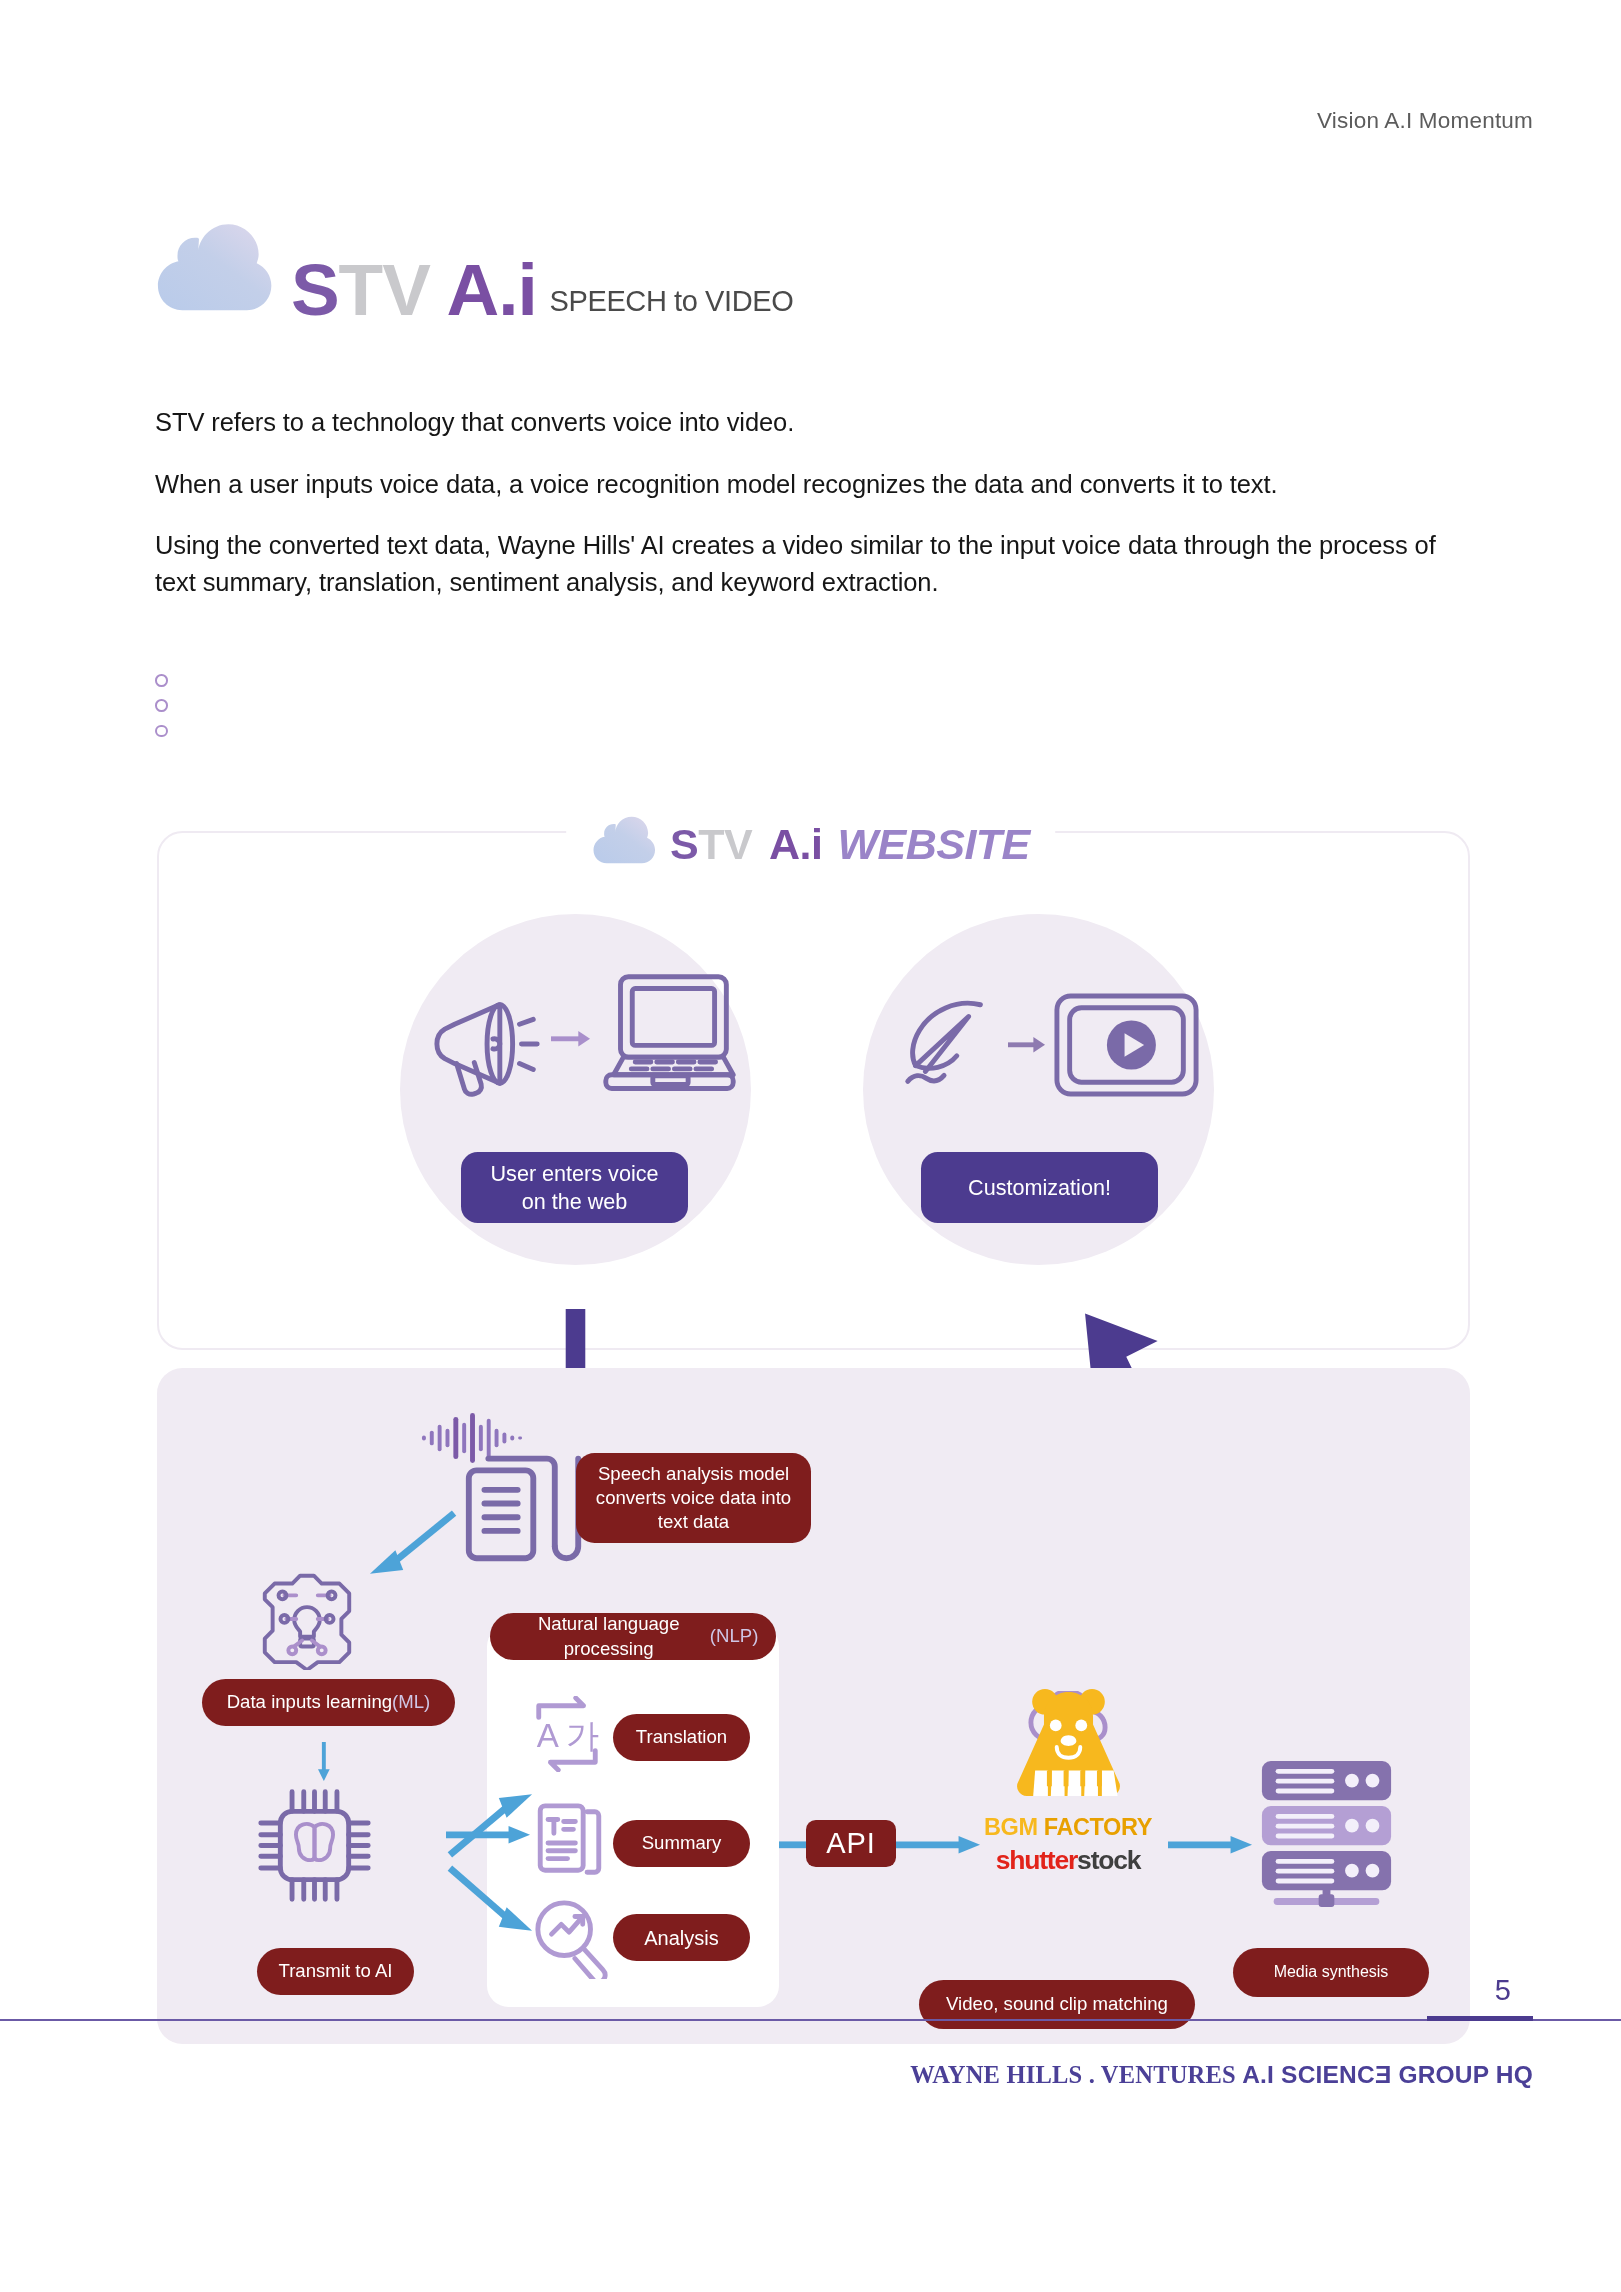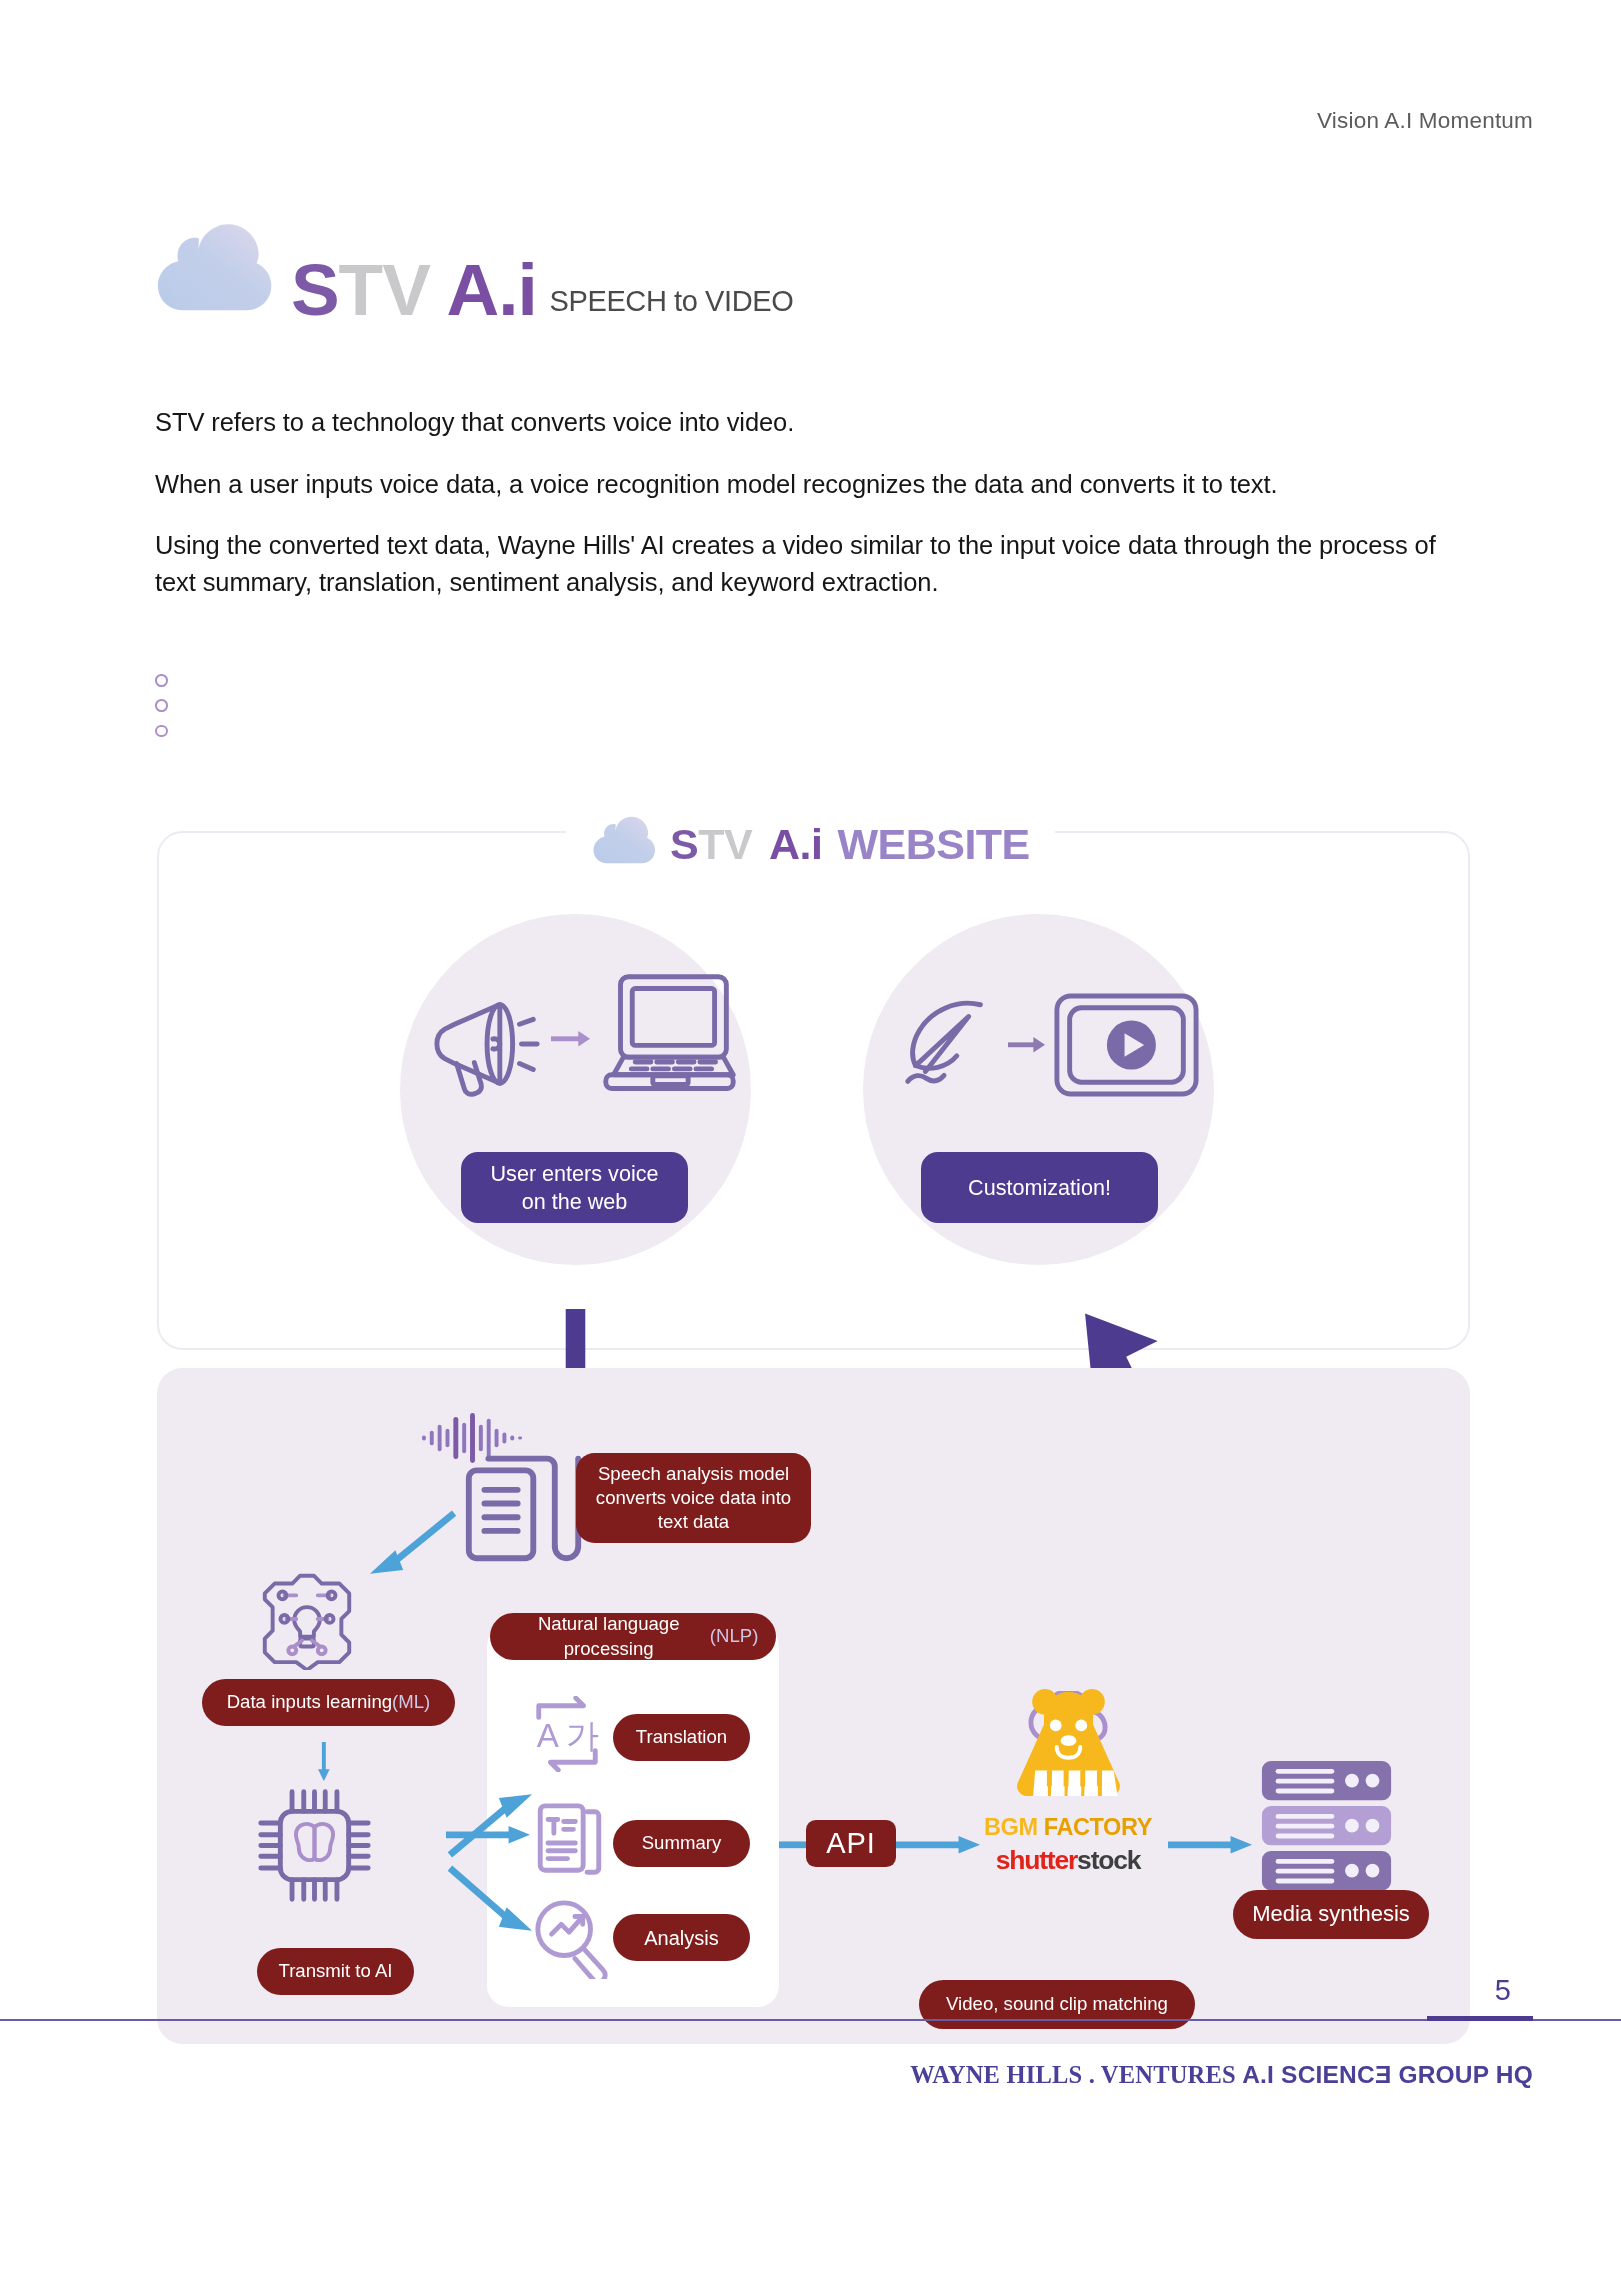--- a/index.html
+++ b/index.html
@@ -91,21 +91,21 @@
     display: flex;
     align-items: center;
     height: 65px;
     z-index: 4;
   }
   .website-title .cloud { width: 73px; height: 61px; position: relative; margin-right: 5.9px; }
   .wt-word {
     font-size: 43px; font-weight: 700; letter-spacing: -0.5px;
     display: flex; align-items: baseline;
   }
-  .wt-web { color: #9a84c8; margin-left: 15px; font-weight: 700; }
+  .wt-web { color: #9a84c8; margin-left: 15px; font-weight: 700; font-style: italic; }
 
   
   .circ {
     position: absolute;
     width: 351px; height: 351px;
     border-radius: 50%;
     background: #f0ebf3;
   }
   .circ-a { left: 400px; top: 914px; }
   .circ-b { left: 863px; top: 914px; }
@@ -153,21 +153,21 @@
     padding: 0 17.6px;
   }
   .lbl-speech { left: 576px; top: 1453px; width: 235px; height: 90px; font-size: 18.6px; border-radius: 18.6px; }
   .lbl-ml     { left: 202px; top: 1679px; width: 253px; height: 47px; font-size: 18.6px; }
   .lbl-nlp    { left: 490px; top: 1613px; width: 286px; height: 47px; font-size: 18.6px; z-index: 3; }
   .lbl-trans  { left: 613px; top: 1714px; width: 137px; height: 47px; font-size: 18.6px; }
   .lbl-summ   { left: 613px; top: 1820px; width: 137px; height: 47px; font-size: 18.6px; }
   .lbl-anal   { left: 613px; top: 1914px; width: 137px; height: 47px; font-size: 20px; }
   .lbl-tx     { left: 257px; top: 1948px; width: 157px; height: 47px; font-size: 18.6px; }
   .lbl-video  { left: 919px; top: 1980px; width: 276px; height: 49px; font-size: 18.6px; }
-  .lbl-media  { left: 1233px; top: 1890px; width: 196px; height: 49px; font-size: 22px; }
+  .lbl-media  { left: 1233px; top: 1948px; width: 196px; height: 49px; font-size: 16px; }
   .lbl .dim { color: #cfc5e4; }
 
   .nlp-box {
     position: absolute;
     left: 487px; top: 1625px;
     width: 292px; height: 382px;
     background: #fff;
     border-radius: 21.6px;
   }
 

